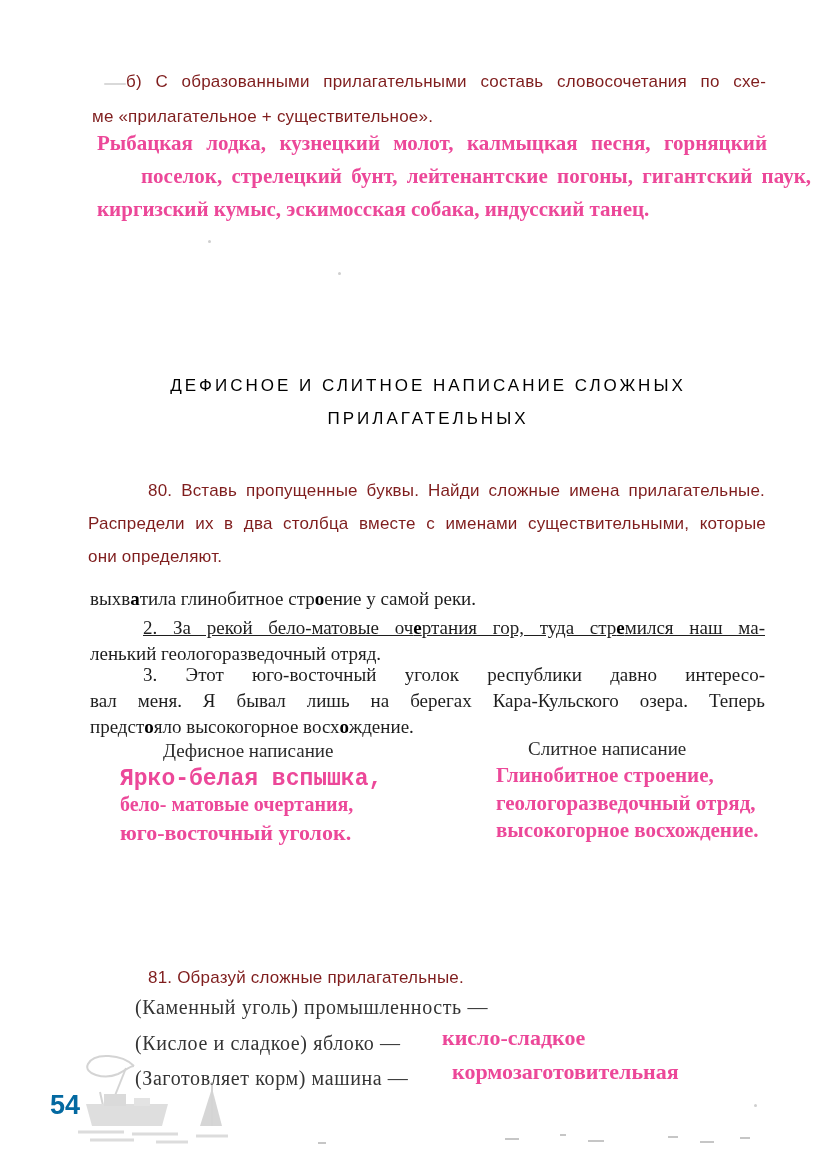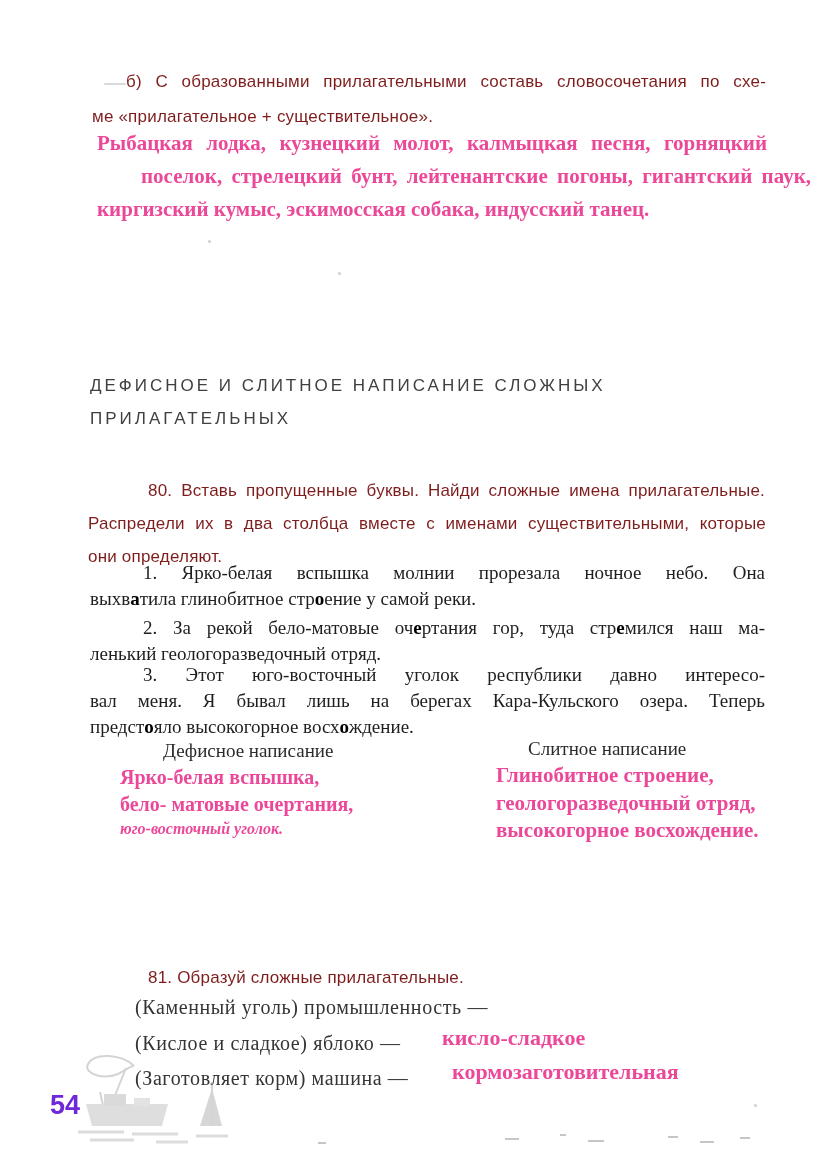--- a/index.html
+++ b/index.html
@@ -13,29 +13,29 @@
     color:#1f1f1f;
   }
   .abs{position:absolute;}
   .sans{font-family:"Liberation Sans", sans-serif;color:#7f1d1d;letter-spacing:.2px;}
   .serif{font-family:"Liberation Serif", serif;color:#1e1e1e;text-align:center;}
   .ansfont{font-family:"Liberation Serif", serif;font-weight:bold;color:#ec4899;}
   .jline{text-align:justify;text-align-last:justify;}
   .nw{white-space:nowrap;}
   .ins{font-weight:bold;color:#000;}
   .faded{
-    color:#404040;
+    color:#000000;
     font-family:"Liberation Sans", sans-serif;
     letter-spacing:3px;
-    text-align:left;
+    text-align:center;
     filter:blur(.4px);
   }
   .colheader{font-size:19px;color:#2b2b2b;}
   .prompt{font-size:20px;color:#343434;letter-spacing:.6px;}
-  .pagenum{font-family:"Liberation Sans", sans-serif;font-weight:bold;font-size:27px;color:#6d28d9;}
+  .pagenum{font-family:"Liberation Sans", sans-serif;font-weight:bold;font-size:27px;color:#0369a1;}
   .dash{position:absolute;height:2px;background:#c6c6c6;}
   .speck{position:absolute;width:3px;height:3px;background:#cfcfcf;border-radius:50%;}
   .smudge{position:absolute;width:22px;height:9px;opacity:.55;}
   .smudge span{display:block;height:2px;background:#b9b9b9;margin-top:3px;border-radius:2px;}
 </style>
 </head>
 <body>
 
 <div class="page">
 
@@ -50,36 +50,35 @@
   <div class="abs ansfont jline" style="left:97px;top:164px;width:670px;font-size:21px;margin-left:44px;">поселок, стрелецкий бунт, лейтенантские погоны, гигантский паук,</div>
   <div class="abs ansfont nw" style="left:97px;top:197px;font-size:21px;">киргизский кумыс, эскимосская собака, индусский танец.</div>
 
   <div class="abs faded" style="left:90px;top:376px;width:676px;font-size:17px;">ДЕФИСНОЕ И СЛИТНОЕ НАПИСАНИЕ СЛОЖНЫХ</div>
   <div class="abs faded" style="left:90px;top:409px;width:676px;font-size:17px;">ПРИЛАГАТЕЛЬНЫХ</div>
 
   <div class="abs sans jline" style="left:148px;top:481px;width:617px;font-size:17px;">80. Вставь пропущенные буквы. Найди сложные имена прилагательные.</div>
   <div class="abs sans jline" style="left:88px;top:514px;width:678px;font-size:17px;">Распредели их в два столбца вместе с именами существительными, которые</div>
   <div class="abs sans nw" style="left:88px;top:547px;font-size:17px;">они определяют.</div>
 
-  <div class="abs serif jline" style="left:143px;top:562px;width:622px;font-size:19px;"><span>1. Ярко-белая вспышка молнии прорезала ночное небо. Она</span></div>
   <div class="abs serif nw" style="left:90px;top:588px;font-size:19px;"><span>выхв</span><span class="ins">а</span><span>тила глинобитное стр</span><span class="ins">о</span><span>ение у самой реки.</span></div>
 
-  <div class="abs serif jline" style="left:143px;top:617px;width:622px;font-size:19px;"><span>2. За рекой бело-матовые оч</span><span class="ins">е</span><span>ртания гор, туда стр</span><span class="ins">е</span><span>мился наш ма-</span></div>
+  <div class="abs serif jline" style="left:143px;top:617px;width:622px;font-size:19px;text-decoration:underline;"><span>2. За рекой бело-матовые оч</span><span class="ins">е</span><span>ртания гор, туда стр</span><span class="ins">е</span><span>мился наш ма-</span></div>
   <div class="abs serif nw" style="left:90px;top:643px;font-size:19px;"><span>ленький геологоразведочный отряд.</span></div>
 
   <div class="abs serif jline" style="left:143px;top:664px;width:622px;font-size:19px;"><span>3. Этот юго-восточный уголок республики давно интересо-</span></div>
   <div class="abs serif jline" style="left:90px;top:690px;width:675px;font-size:19px;"><span>вал меня. Я бывал лишь на берегах Кара-Кульского озера. Теперь</span></div>
   <div class="abs serif nw" style="left:90px;top:716px;font-size:19px;"><span>предст</span><span class="ins">о</span><span>яло высокогорное восх</span><span class="ins">о</span><span>ждение.</span></div>
 
   <div class="abs serif colheader nw" style="left:163px;top:740px;">Дефисное написание</div>
   <div class="abs serif colheader nw" style="left:528px;top:738px;">Слитное написание</div>
 
-  <div class="abs ansfont nw" style="left:120px;top:766px;font-size:20px;">Ярко-белая вспышка,</div>
+  <div class="abs ansfont nw" style="left:120px;top:766px;font-size:23px;font-family:Liberation Mono, monospace;">Ярко-белая вспышка,</div>
   <div class="abs ansfont nw" style="left:120px;top:793px;font-size:20px;">бело- матовые очертания,</div>
-  <div class="abs ansfont nw" style="left:120px;top:820px;font-size:16px;font-style:italic;">юго-восточный уголок.</div>
+  <div class="abs ansfont nw" style="left:120px;top:820px;font-size:22px;">юго-восточный уголок.</div>
 
   <div class="abs ansfont nw" style="left:496px;top:763px;font-size:21px;text-align:center;">Глинобитное строение,</div>
   <div class="abs ansfont nw" style="left:496px;top:791px;font-size:21px;">геологоразведочный отряд,</div>
   <div class="abs ansfont nw" style="left:496px;top:818px;font-size:21px;">высокогорное восхождение.</div>
 
   <div class="abs sans nw" style="left:148px;top:968px;font-size:17px;">81. Образуй сложные прилагательные.</div>
 
   <div class="abs serif prompt nw" style="left:135px;top:996px;">(Каменный уголь) промышленность —</div>
 
   <div class="abs serif prompt nw" style="left:135px;top:1032px;">(Кислое и сладкое) яблоко —</div>

